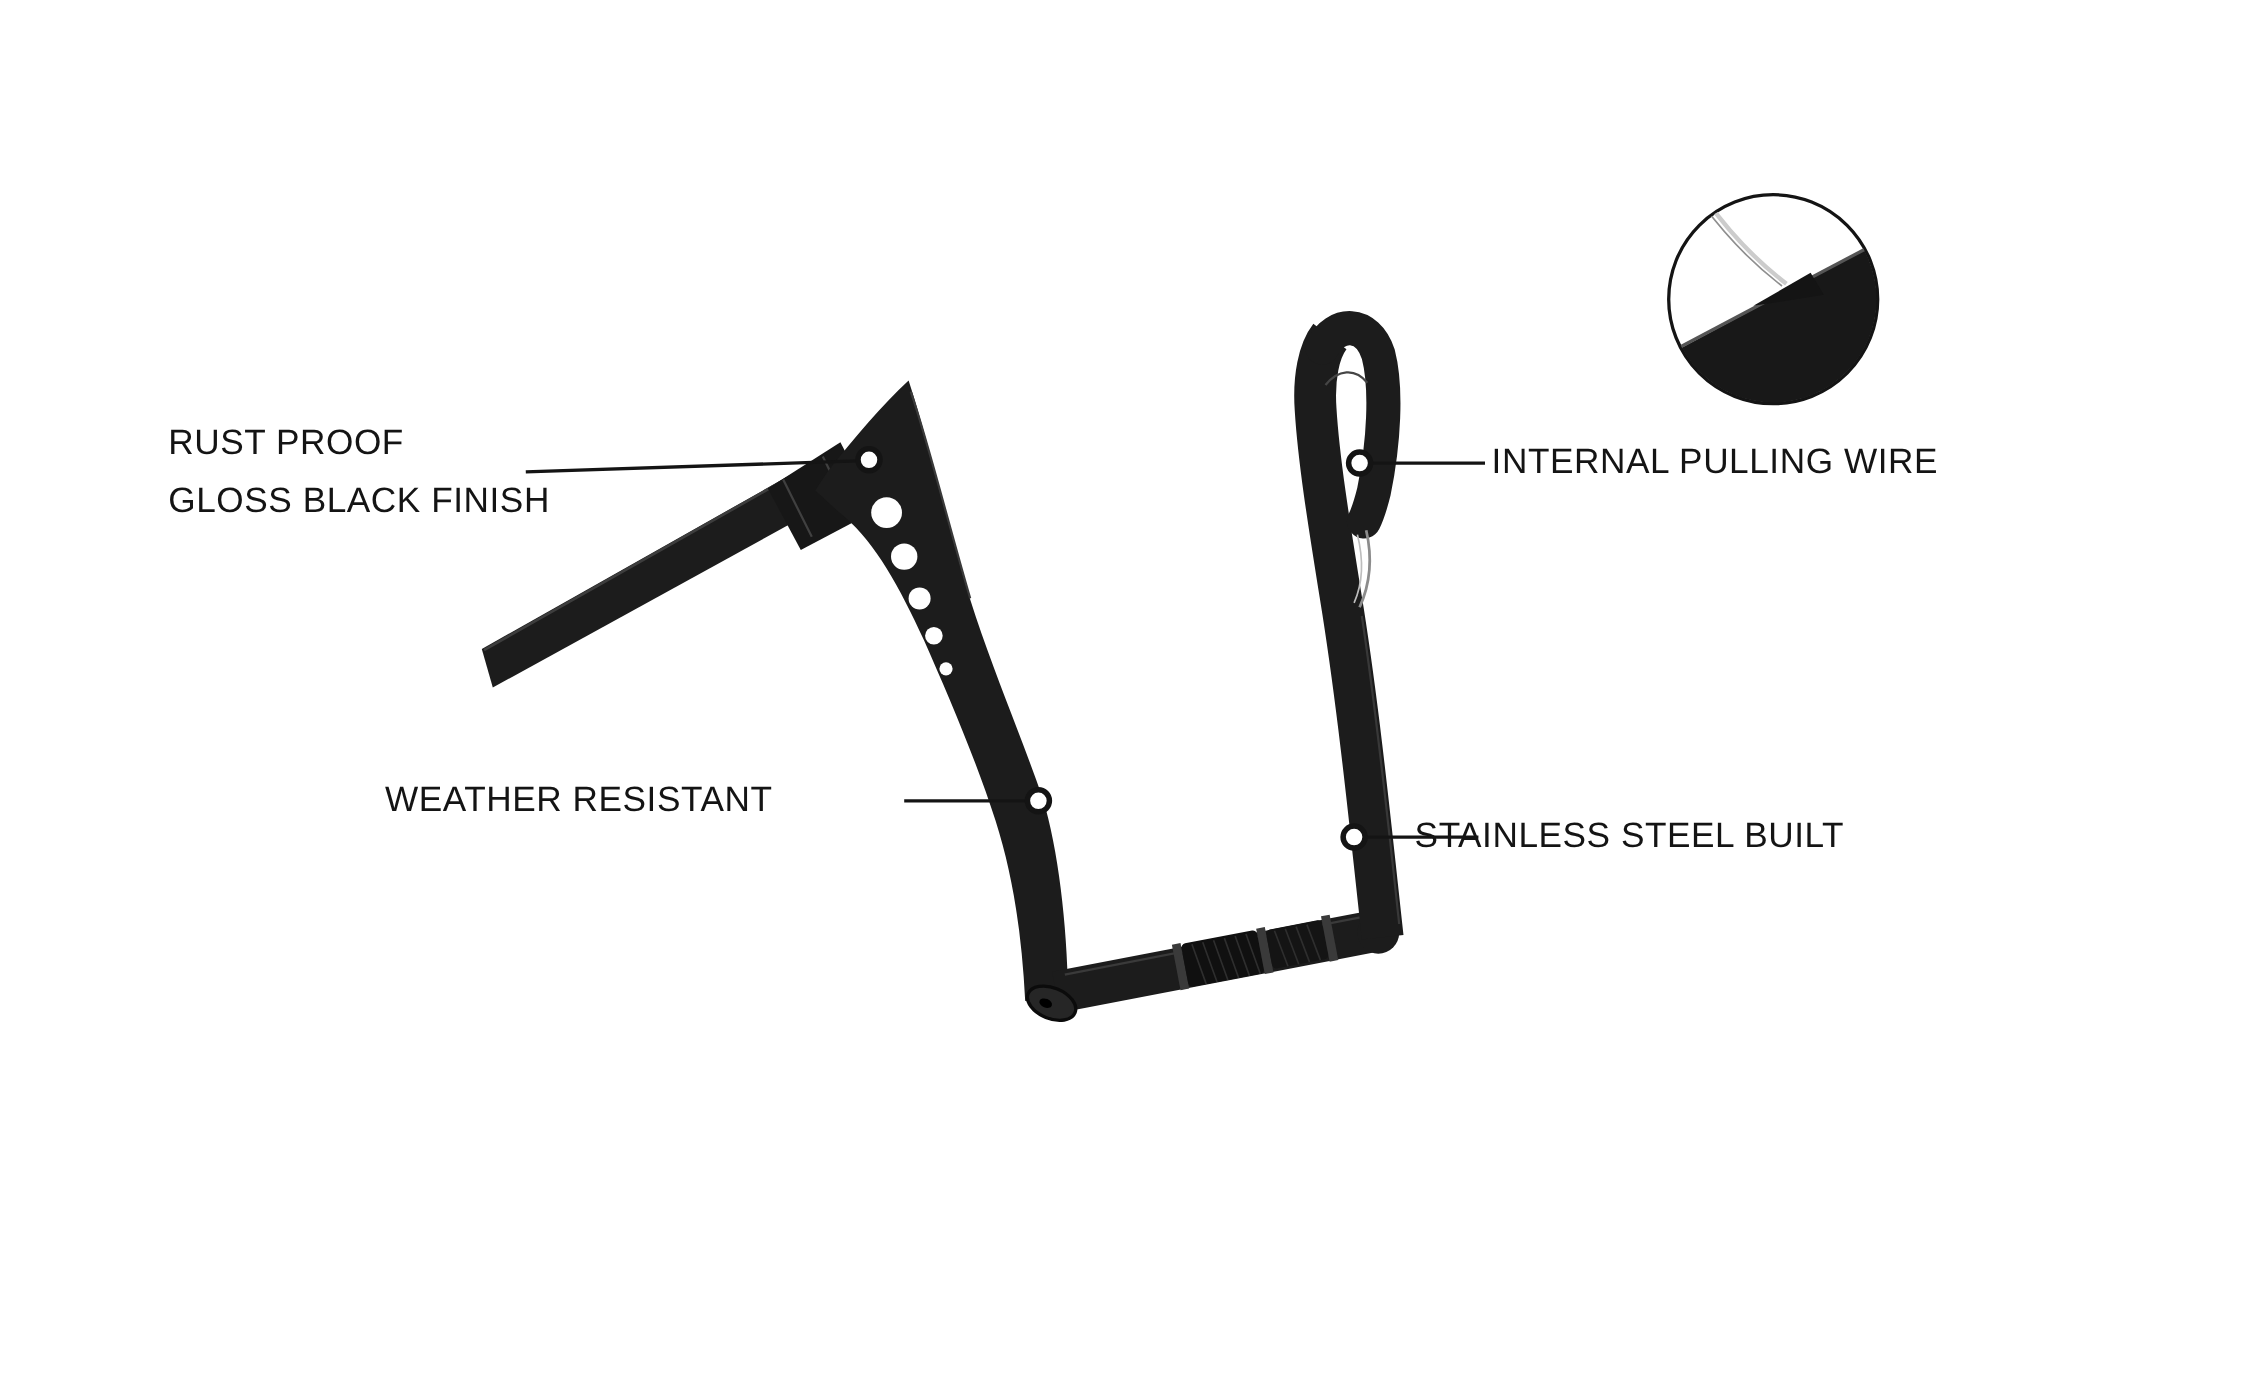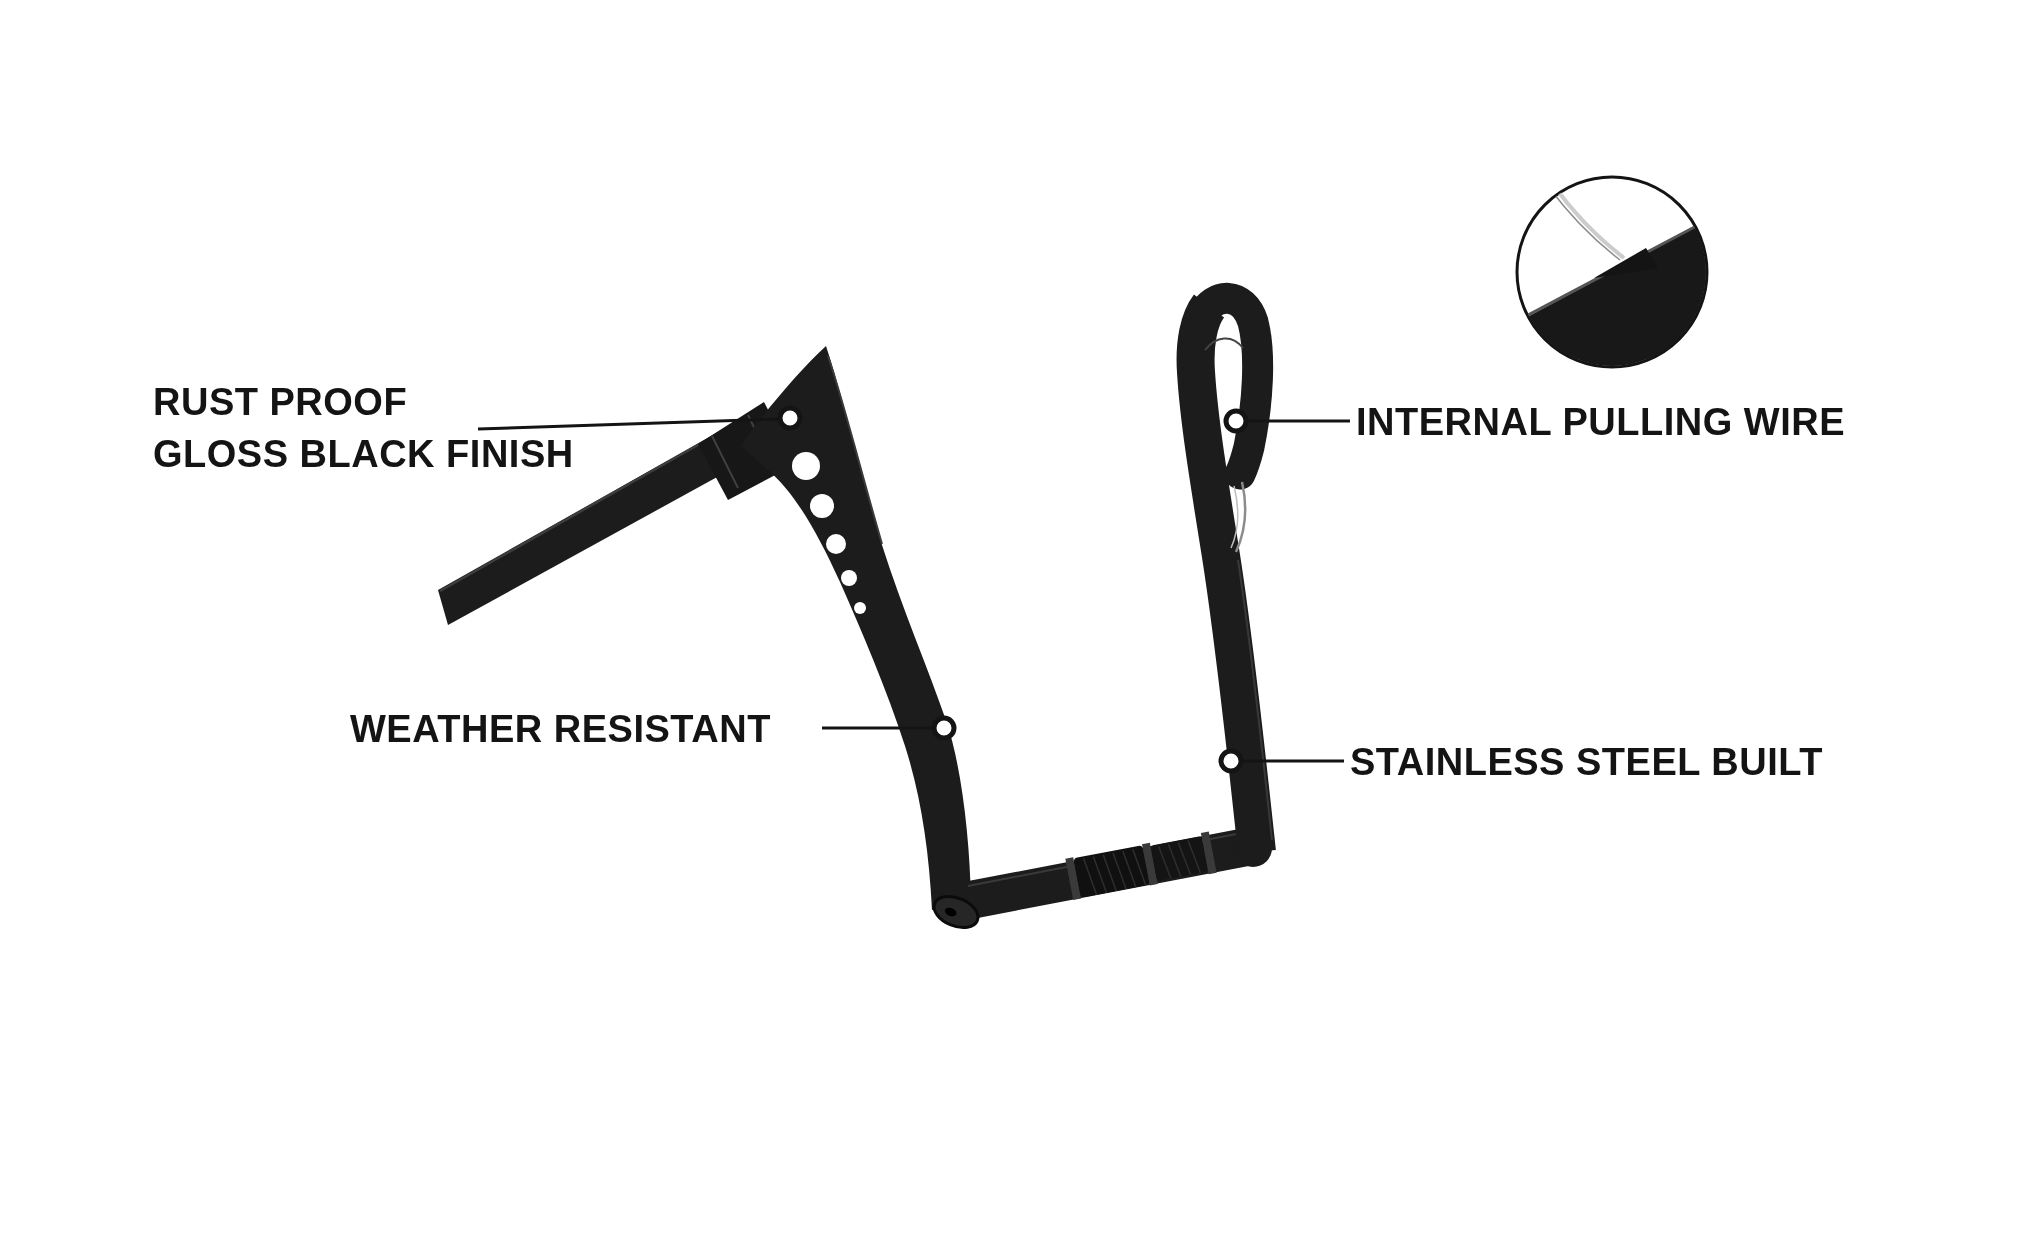--- a/index.html
+++ b/index.html
@@ -7,23 +7,23 @@
     position:relative;
     width:2044px;height:1248px;
     background:#ffffff;
     overflow:hidden;
     font-family:"Liberation Sans", sans-serif;
   }
   .art{position:absolute;left:0;top:0;}
 
   .lbl{
     position:absolute;
-    font-weight:700;
+    font-weight:400;
     color:var(--ink,#141414);
-    font-size:38px;
+    font-size:32px;
     line-height:1.0;
     white-space:nowrap;
     letter-spacing:0.5px;
   }
   .lbl.two-line{line-height:52px;}
 
   .title-wrap{
     position:absolute;left:0;right:0;top:1136px;
     text-align:center;
   }
@@ -141,16 +141,16 @@
 
   <div class="lbl two-line" style="left:153px;top:376px;">
     <div>RUST PROOF</div>
     <div>GLOSS BLACK FINISH</div>
   </div>
 
   <div class="lbl" style="left:350px;top:710px;">WEATHER RESISTANT</div>
 
   <div class="lbl" style="left:1356px;top:403px;text-align:right;">INTERNAL PULLING WIRE</div>
 
-  <div class="lbl" style="left:1350px;top:743px;">STAINLESS STEEL BUILT</div>
+  <div class="lbl" style="left:1286px;top:743px;">STAINLESS STEEL BUILT</div>
 
 
 </div>
 
 </body></html>

